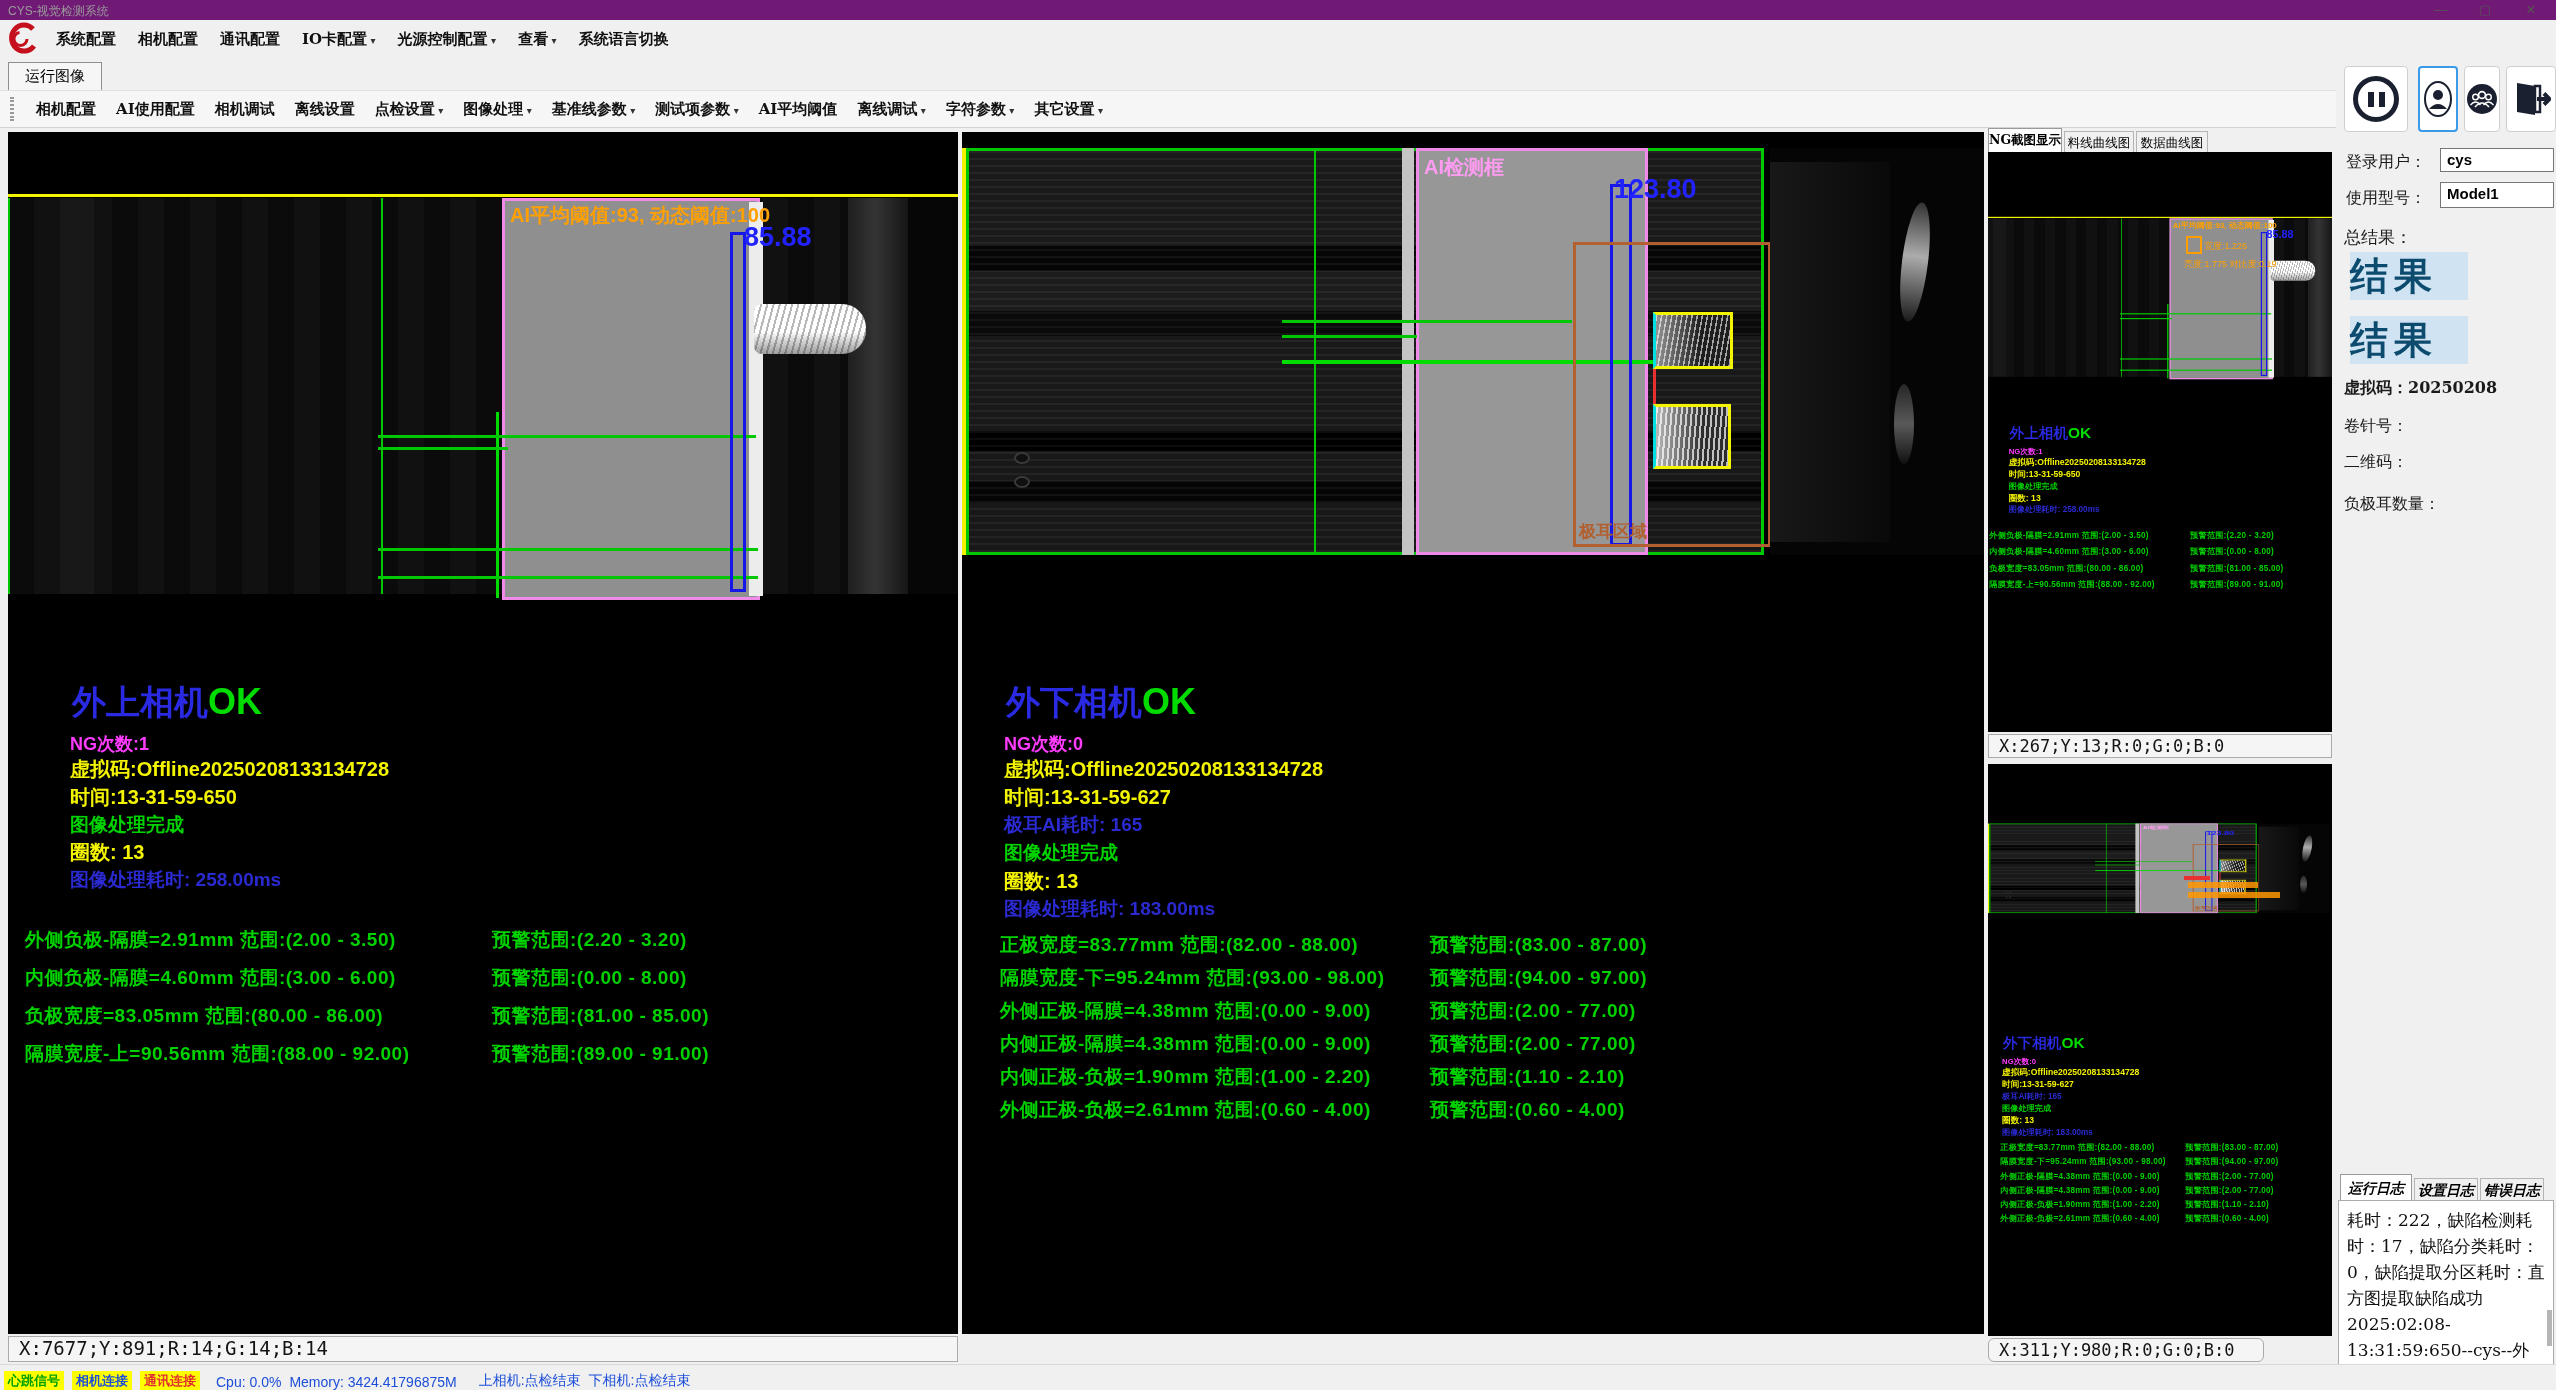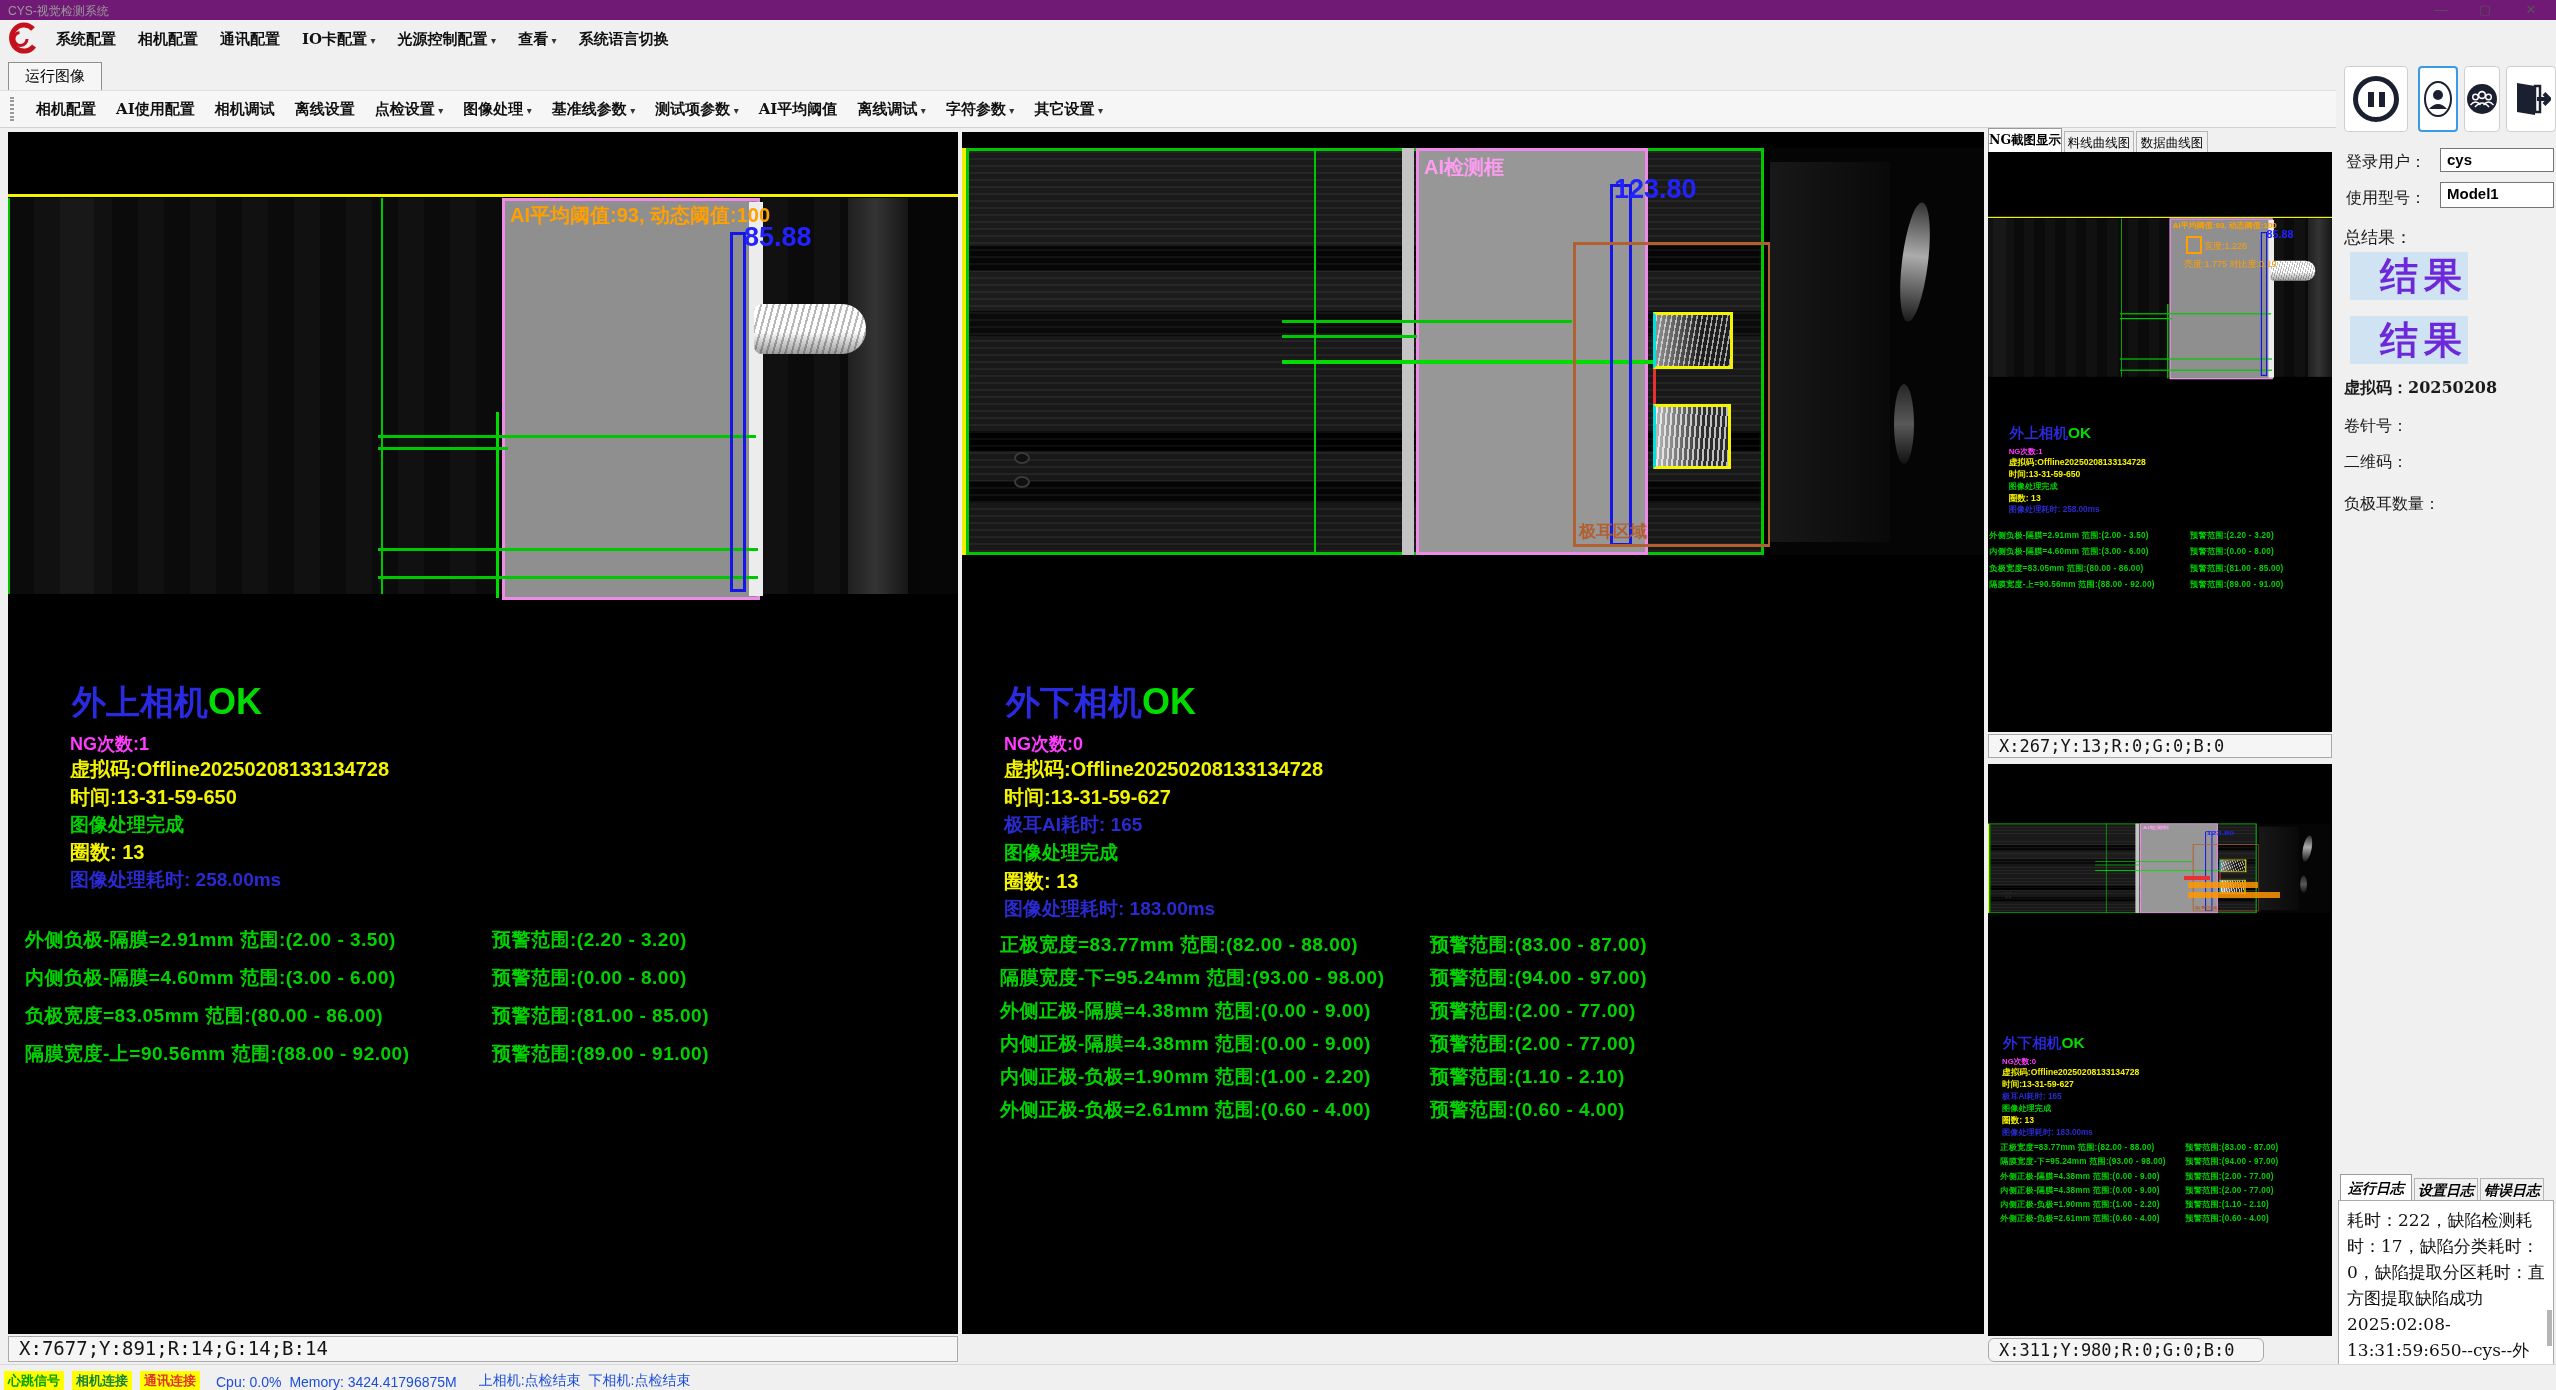--- a/index.html
+++ b/index.html
@@ -31,21 +31,21 @@
   .meas { position:absolute; color:#00d200; font-weight:bold; font-size:19px; white-space:nowrap; letter-spacing:0.5px; }
   .info-line { position:absolute; font-weight:bold; white-space:nowrap; }
   .t-yellow { color:#f4f400; } .t-green { color:#00d200; } .t-blue { color:#2a2ad0; } .t-magenta { color:#ff3cff; } .t-orange { color:#ffa000; }
   .cam-title-cn { font-size:34px; font-weight:bold; color:#2a2ae2; }
   .cam-title-ok { font-size:36px; font-weight:bold; color:#00dc00; }
   .thumb-clone { position:absolute; left:0; top:0; }
 
   
   .side-label { position:absolute; font-family:"DejaVu Serif",serif; font-size:16px; color:#1a1a1a; white-space:nowrap; }
   .side-input { position:absolute; background:#fff; border:1px solid #767676; font-weight:bold; font-size:15px; padding:2px 6px; color:#000; }
-  .result-badge { position:absolute; width:118px; height:48px; background:#cfe3f3; color:#6d28d9; font-weight:bold; font-size:38px; font-family:"DejaVu Serif",serif; text-align:right; line-height:48px; letter-spacing:6px; }
+  .result-badge { position:absolute; width:118px; height:48px; background:#cfe3f3; color:#0c4a6e; font-weight:bold; font-size:38px; font-family:"DejaVu Serif",serif; text-align:left; line-height:48px; letter-spacing:6px; }
   .log-tab { position:absolute; font-family:"DejaVu Serif",serif; font-style:italic; font-weight:bold; font-size:14px; text-align:center; }
   .badge { height:19px; padding:0 4px; background:#ffff00; font-size:13px; font-weight:bold; line-height:19px; white-space:nowrap; }
   .bstat { font-size:14px; color:#1d4ed8; white-space:nowrap; }
   .ng-tab { position:absolute; font-size:12.5px; font-family:"DejaVu Serif",serif; text-align:center; line-height:22px; white-space:nowrap; }
 </style>
 </head>
 <body>
 
 <div class="abs titlebar">
   <span class="abs title-text">CYS-视觉检测系统</span>
@@ -345,19 +345,19 @@
 <span class="side-label" style="left:2344px; top:494px;">负极耳数量：</span>
 
 <div class="abs log-tab" style="left:2340px; top:1174px; width:72px; height:26px; line-height:26px; background:#fff; border:1px solid #9a9a9a; border-bottom:none;"><span>运行日志</span></div>
 <div class="abs log-tab" style="left:2414px; top:1178px; width:64px; height:22px; line-height:22px; background:#f0f0f0; border:1px solid #b5b5b5; border-bottom:none;"><span>设置日志</span></div>
 <div class="abs log-tab" style="left:2480px; top:1178px; width:64px; height:22px; line-height:22px; background:#f0f0f0; border:1px solid #b5b5b5; border-bottom:none;"><span>错误日志</span></div>
 <div class="abs" style="left:2338px; top:1200px; width:216px; height:186px; background:#fff; border:1px solid #ababab; padding:6px 8px; font-family:'DejaVu Serif',serif; font-size:17px; line-height:26px; color:#111; overflow:hidden;"><span>耗时：222，缺陷检测耗时：17，缺陷分类耗时：0，缺陷提取分区耗时：直方图提取缺陷成功2025:02:08-13:31:59:650--cys--外上相机--图像处理耗时：258.00ms</span></div>
 <div class="abs" style="left:2547px; top:1310px; width:5px; height:36px; background:#b5b5b5;"></div>
 
 <div class="abs" style="left:0; top:1364px; width:2556px; height:26px; background:#f0f0f0; border-top:1px solid #d8d8d8; display:flex; align-items:flex-end; padding-left:4px; gap:8px;">
   <span class="badge" style="color:#00a000;">心跳信号</span>
-  <span class="badge" style="color:#15803d;">相机连接</span>
+  <span class="badge" style="color:#1d4ed8;">相机连接</span>
   <span class="badge" style="color:#e03030;">通讯连接</span>
   <span class="bstat" style="margin-left:8px;">Cpu: 0.0%</span>
   <span class="bstat">Memory: 3424.41796875M</span>
   <span class="bstat" style="margin-left:14px;">上相机:点检结束</span>
   <span class="bstat">下相机:点检结束</span>
 </div>
 
 </body></html>

